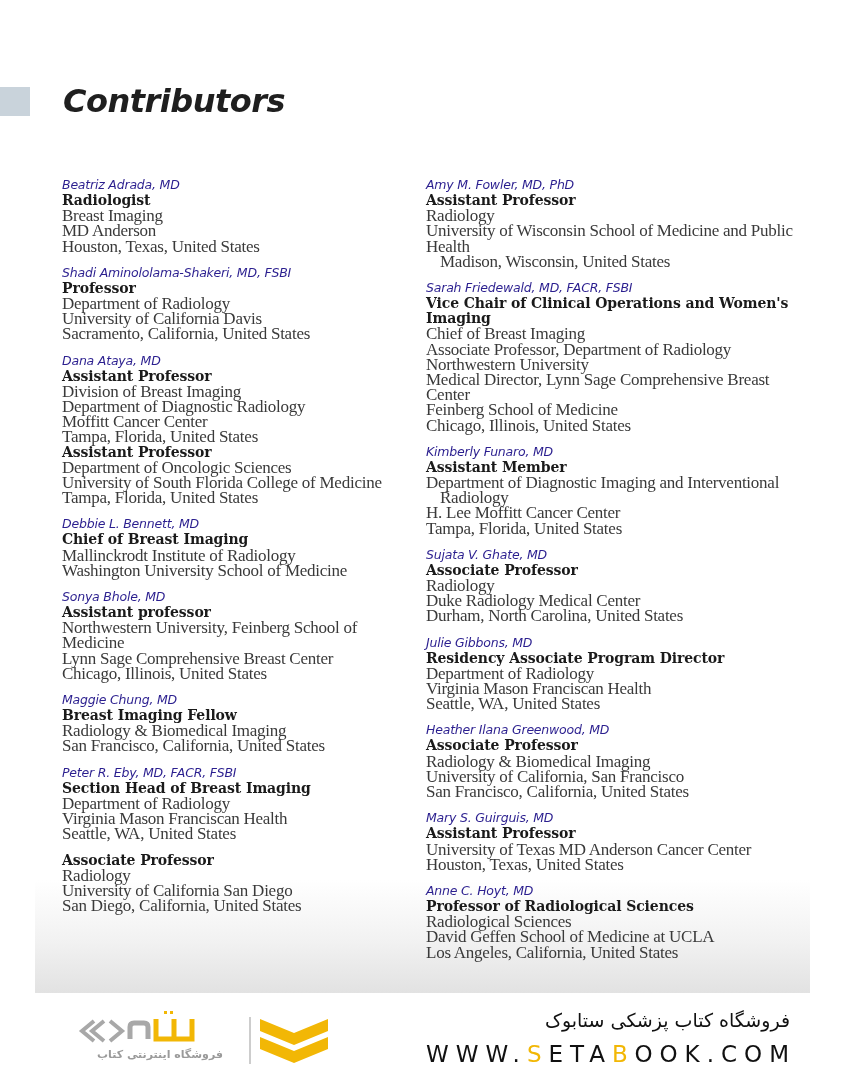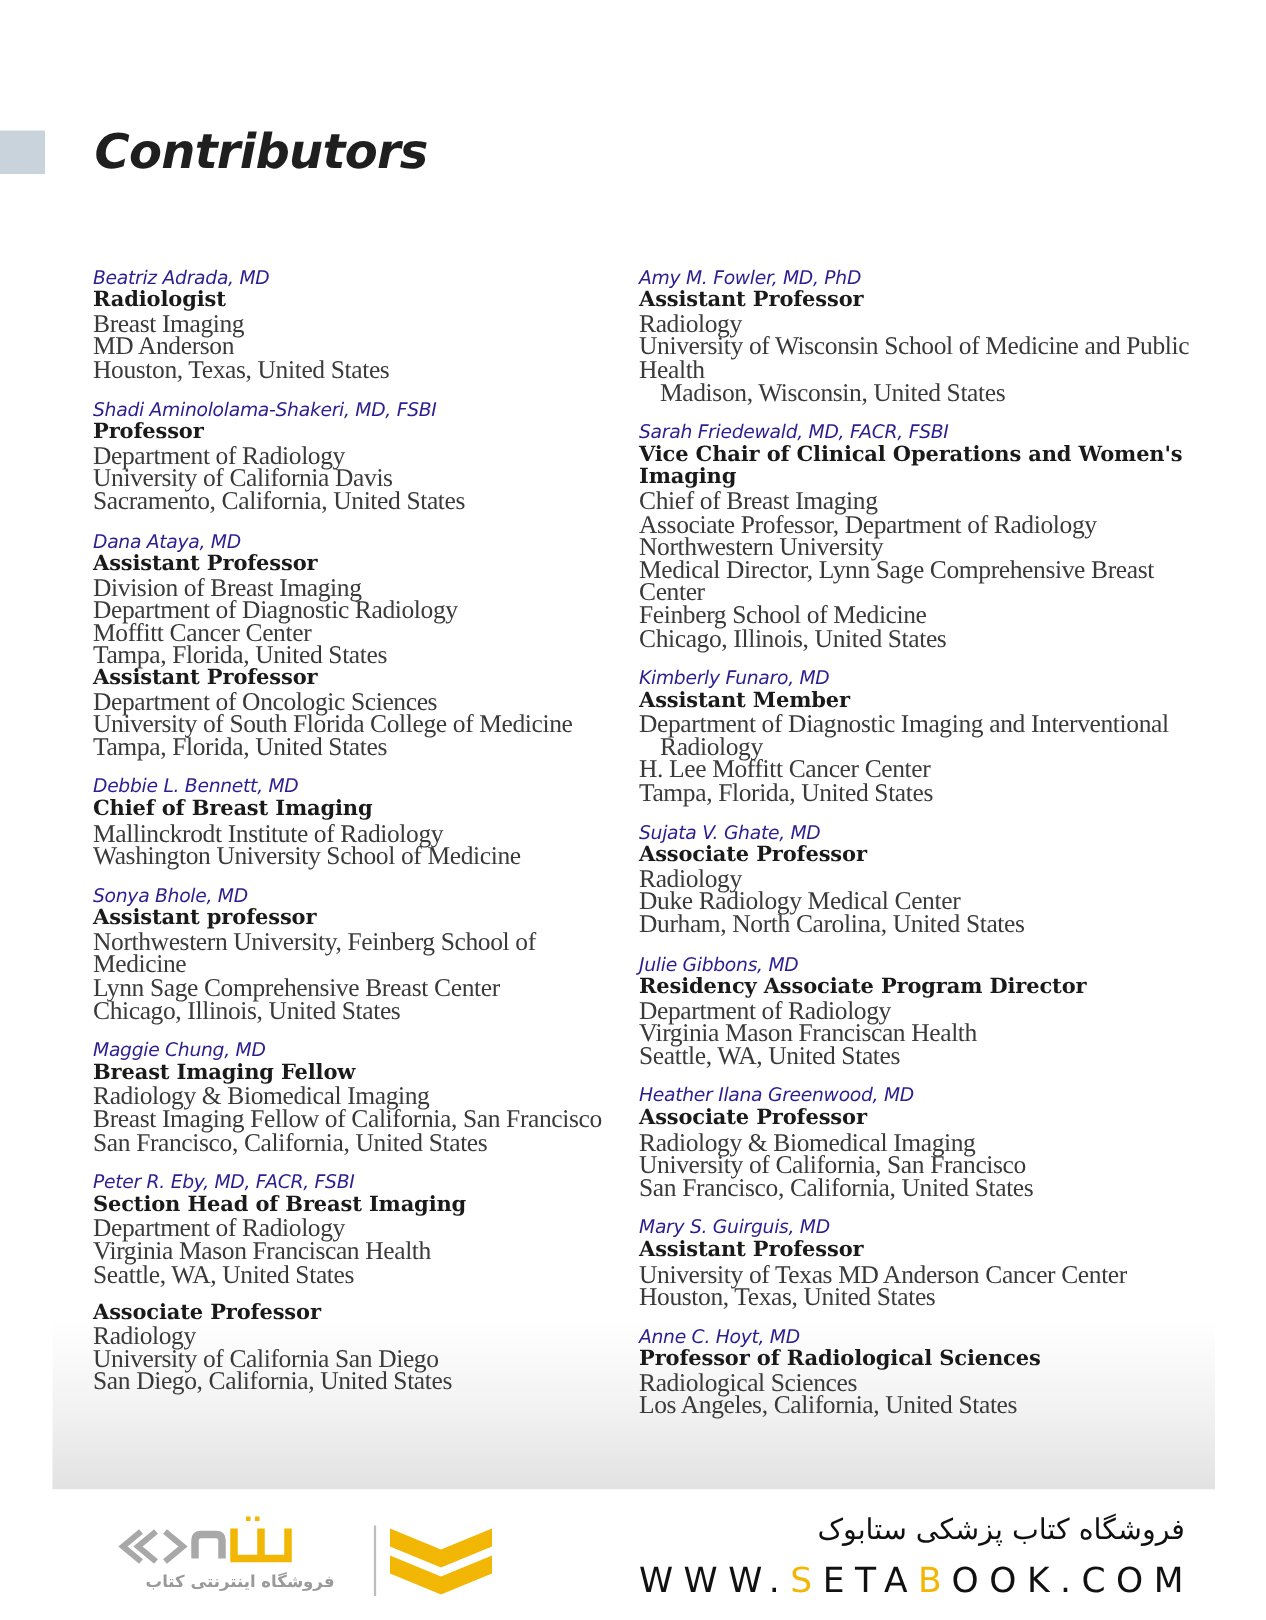--- a/index.html
+++ b/index.html
@@ -98,21 +98,20 @@
       <div class="name">Sonya Bhole, MD</div>
       <div class="role">Assistant professor</div>
       <div class="line">Northwestern University, Feinberg School of Medicine</div>
       <div class="line">Lynn Sage Comprehensive Breast Center</div>
       <div class="line">Chicago, Illinois, United States</div>
     </div>
     <div class="entry">
       <div class="name">Maggie Chung, MD</div>
       <div class="role">Breast Imaging Fellow</div>
       <div class="line">Radiology &amp; Biomedical Imaging</div>
-      <div class="line">Breast Imaging Fellow of California, San Francisco</div>
       <div class="line">San Francisco, California, United States</div>
     </div>
     <div class="entry">
       <div class="name">Peter R. Eby, MD, FACR, FSBI</div>
       <div class="role">Section Head of Breast Imaging</div>
       <div class="line">Department of Radiology</div>
       <div class="line">Virginia Mason Franciscan Health</div>
       <div class="line">Seattle, WA, United States</div>
     </div>
     <div class="entry">
@@ -173,20 +172,21 @@
     <div class="entry">
       <div class="name">Mary S. Guirguis, MD</div>
       <div class="role">Assistant Professor</div>
       <div class="line">University of Texas MD Anderson Cancer Center</div>
       <div class="line">Houston, Texas, United States</div>
     </div>
     <div class="entry">
       <div class="name">Anne C. Hoyt, MD</div>
       <div class="role">Professor of Radiological Sciences</div>
       <div class="line">Radiological Sciences</div>
+      <div class="line">David Geffen School of Medicine at UCLA</div>
       <div class="line">Los Angeles, California, United States</div>
     </div>
   </div>
 
 <div class="footer">
   <svg class="logo" viewBox="0 0 260 60">
 
     <path d="M22 12 L10 22 L22 32" fill="none" stroke="#a8a8a8" stroke-width="4"></path>
     <path d="M32 12 L20 22 L32 32" fill="none" stroke="#a8a8a8" stroke-width="4"></path>
     <path d="M38 12 L50 22 L38 32" fill="none" stroke="#a8a8a8" stroke-width="4"></path>

